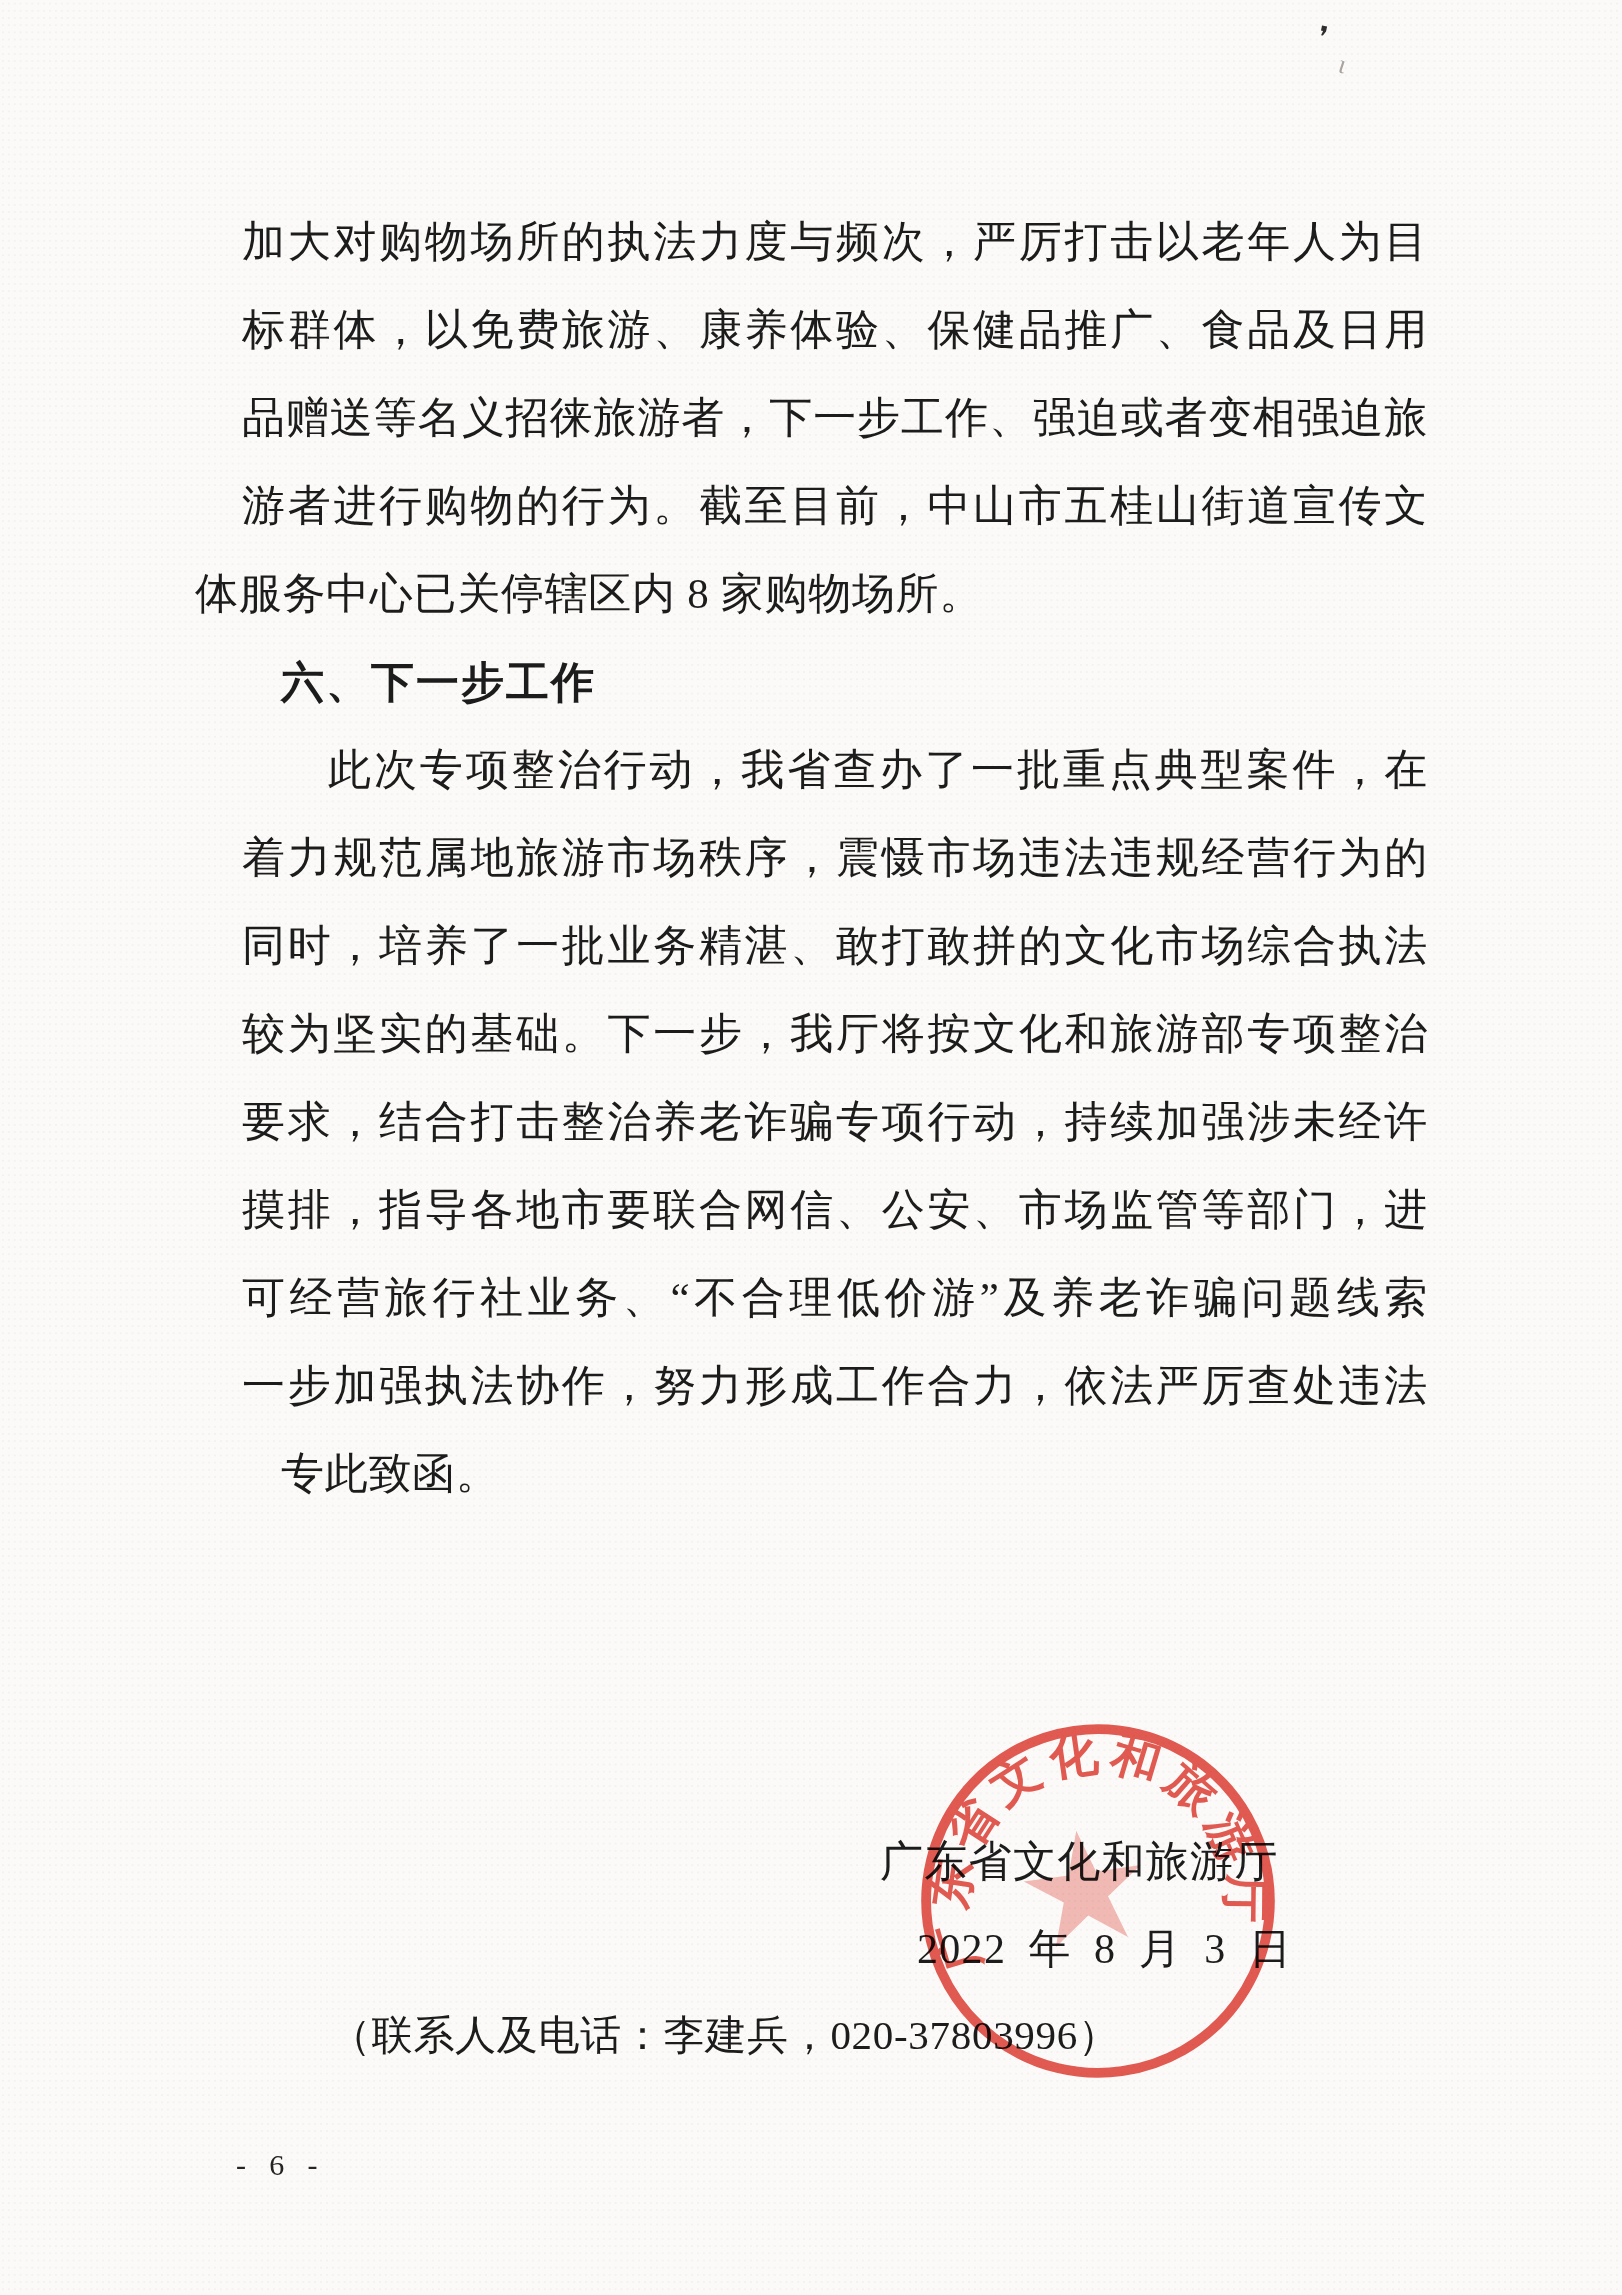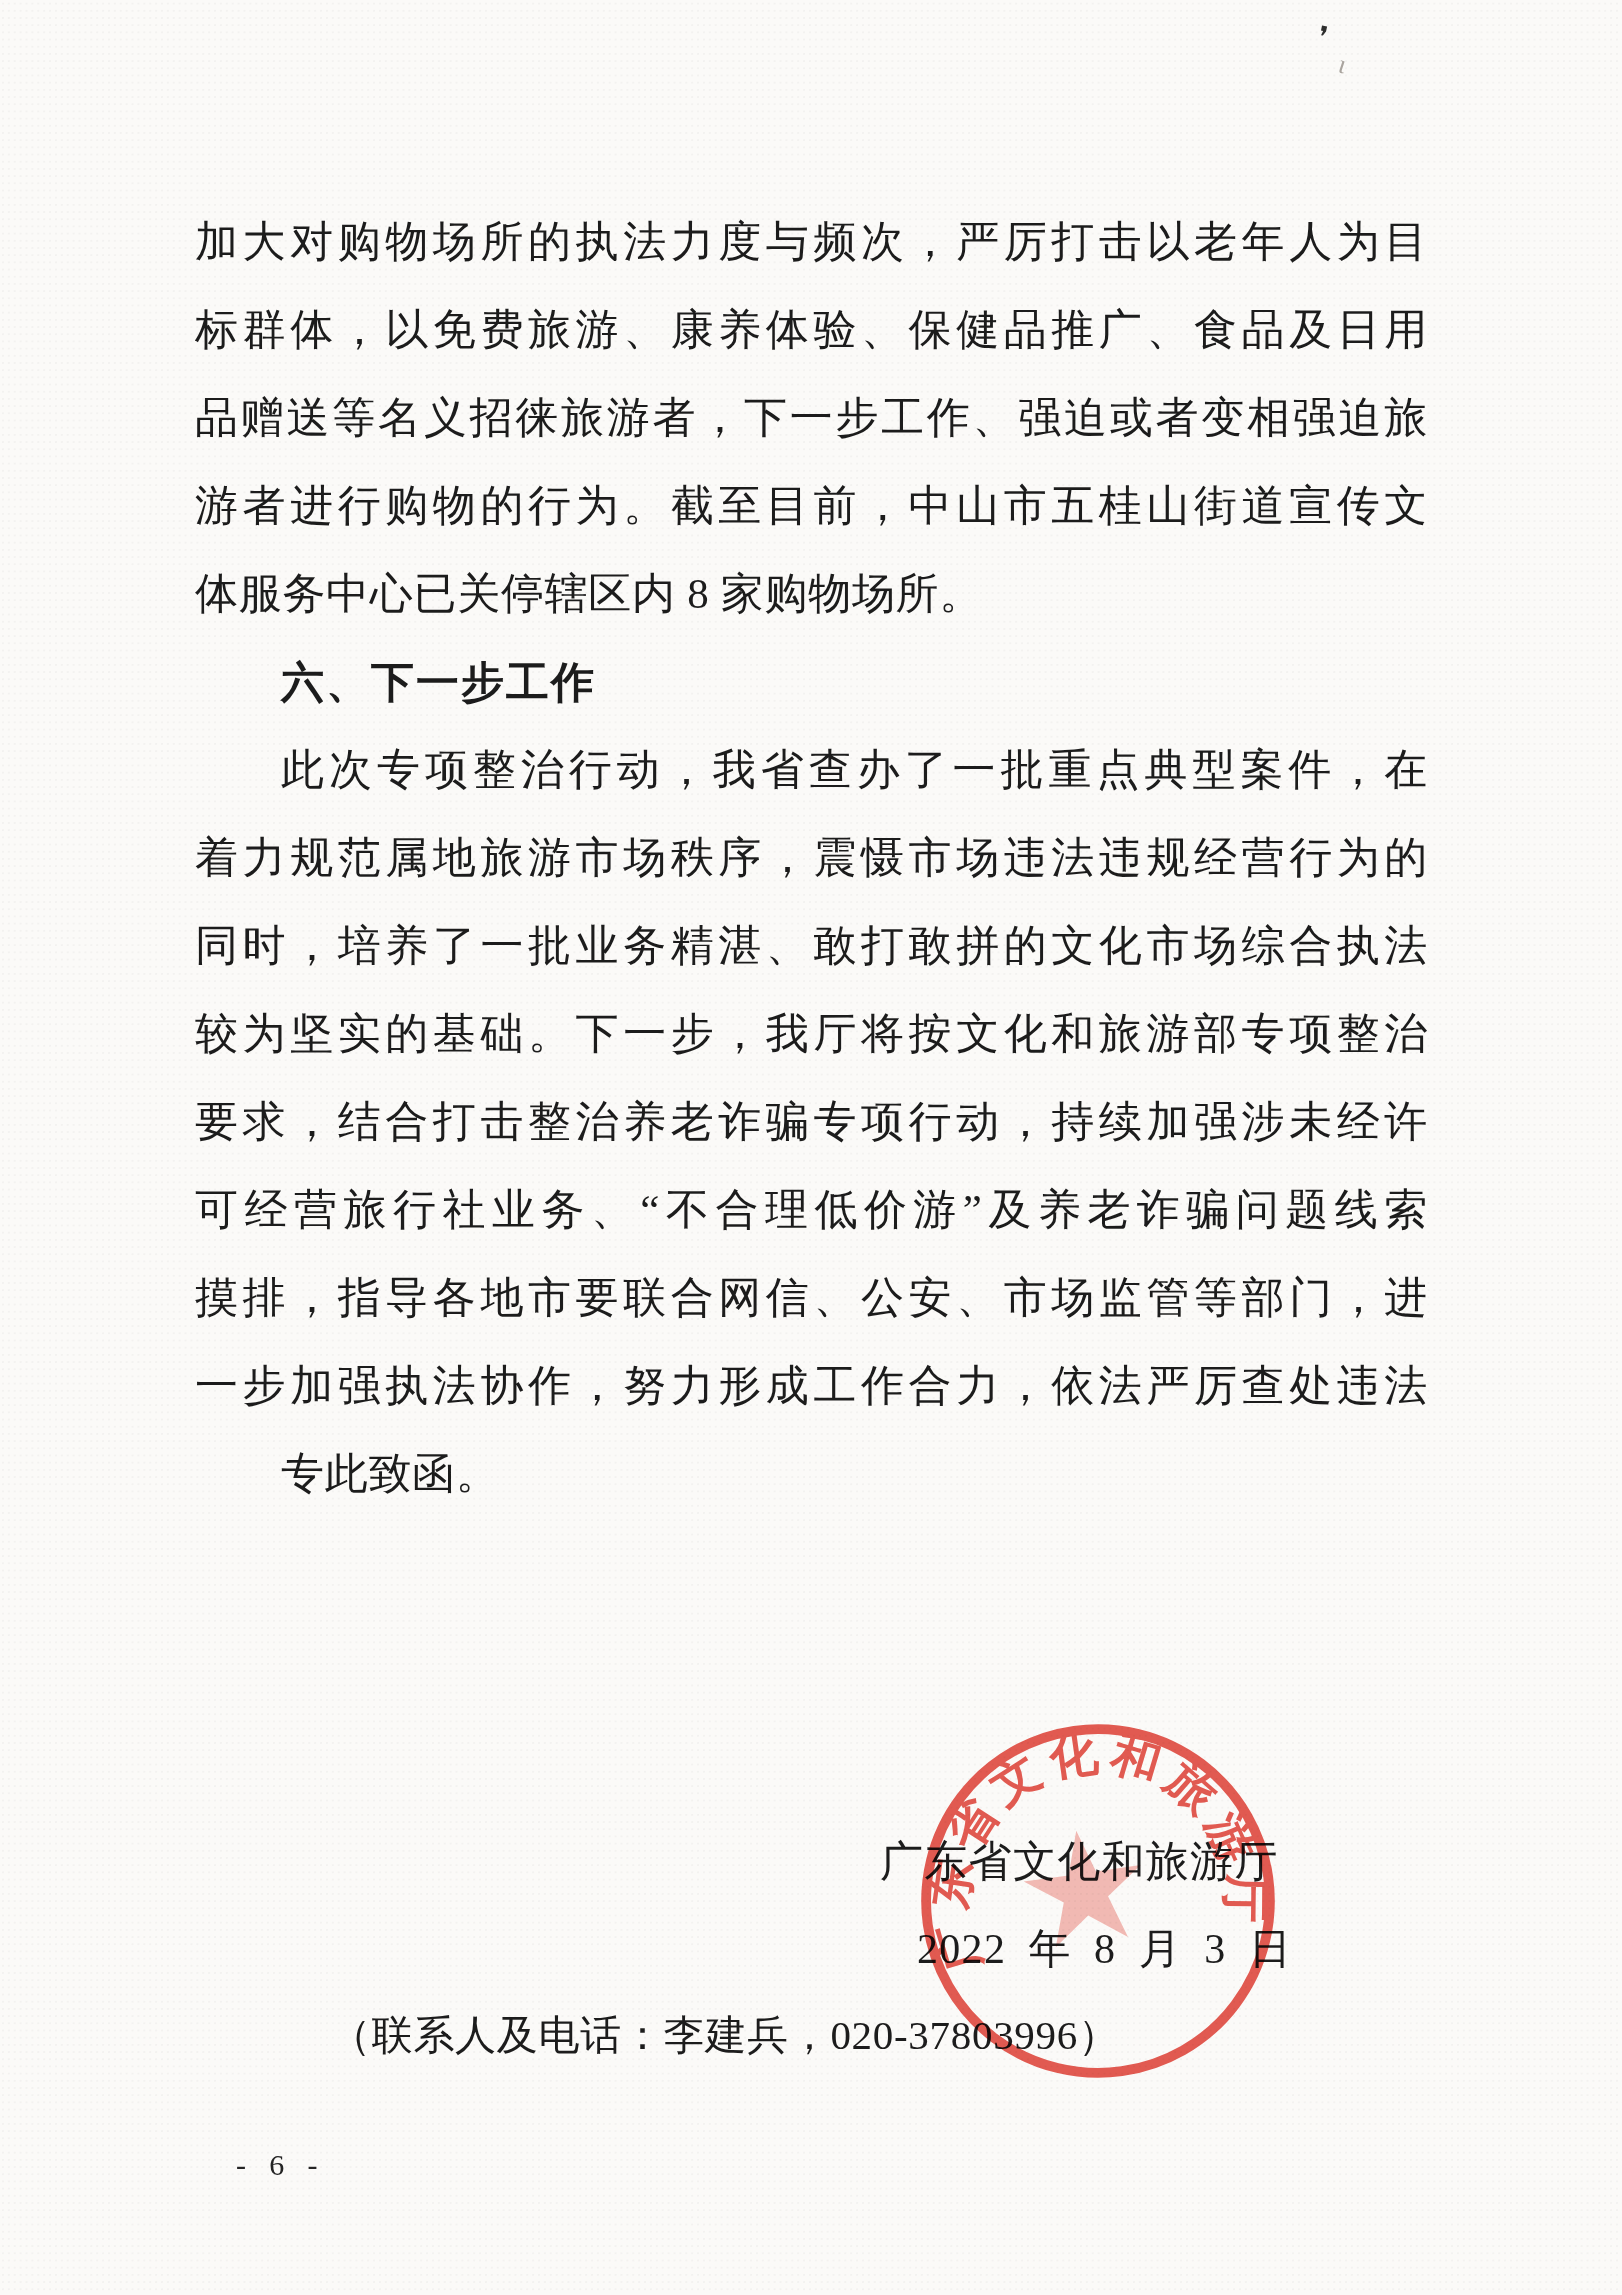--- a/index.html
+++ b/index.html
@@ -26,20 +26,21 @@
     line-height: 88px;
     font-size: 43px;
     white-space: pre;
     letter-spacing: 0.7px;
   }
   .line.justify, .line.justify-indent {
     white-space: normal;
     text-align: justify;
     text-align-last: justify;
     text-justify: inter-character;
+    margin-left: 47px;
   }
   .line.justify-indent, .line.indent, .line.heading { text-indent: 2em; }
   .line.heading {
     font-family: Liberation Sans, sans-serif;
     font-weight: 700;
     letter-spacing: 2px;
   }
   .sig-agency {
     position: absolute;
     left: 880px;
@@ -135,22 +136,22 @@
       <div class="line justify">标群体，以免费旅游、康养体验、保健品推广、食品及日用</div>
       <div class="line justify">品赠送等名义招徕旅游者，下一步工作、强迫或者变相强迫旅</div>
       <div class="line justify">游者进行购物的行为。截至目前，中山市五桂山街道宣传文</div>
       <div class="line plain">体服务中心已关停辖区内 8 家购物场所。</div>
       <div class="line heading">六、下一步工作</div>
       <div class="line justify-indent">此次专项整治行动，我省查办了一批重点典型案件，在</div>
       <div class="line justify">着力规范属地旅游市场秩序，震慑市场违法违规经营行为的</div>
       <div class="line justify">同时，培养了一批业务精湛、敢打敢拼的文化市场综合执法</div>
       <div class="line justify">较为坚实的基础。下一步，我厅将按文化和旅游部专项整治</div>
       <div class="line justify">要求，结合打击整治养老诈骗专项行动，持续加强涉未经许</div>
+      <div class="line justify">摸排，指导各地市要联合网信、公安、市场监管等部门，进</div>
       <div class="line justify">可经营旅行社业务、“不合理低价游”及养老诈骗问题线索</div>
-      <div class="line justify">摸排，指导各地市要联合网信、公安、市场监管等部门，进</div>
       <div class="line justify">一步加强执法协作，努力形成工作合力，依法严厉查处违法</div>
       <div class="line indent">专此致函。</div>
     </div>
 
   <div class="sig-agency">广东省文化和旅游厅</div>
   <div class="sig-date">2022 年 8 月 3 日</div>
   <div class="contact-line">（联系人及电话：李建兵，020-37803996）</div>
   <div class="page-number">- 6 -</div>
 
   <div class="seal">

